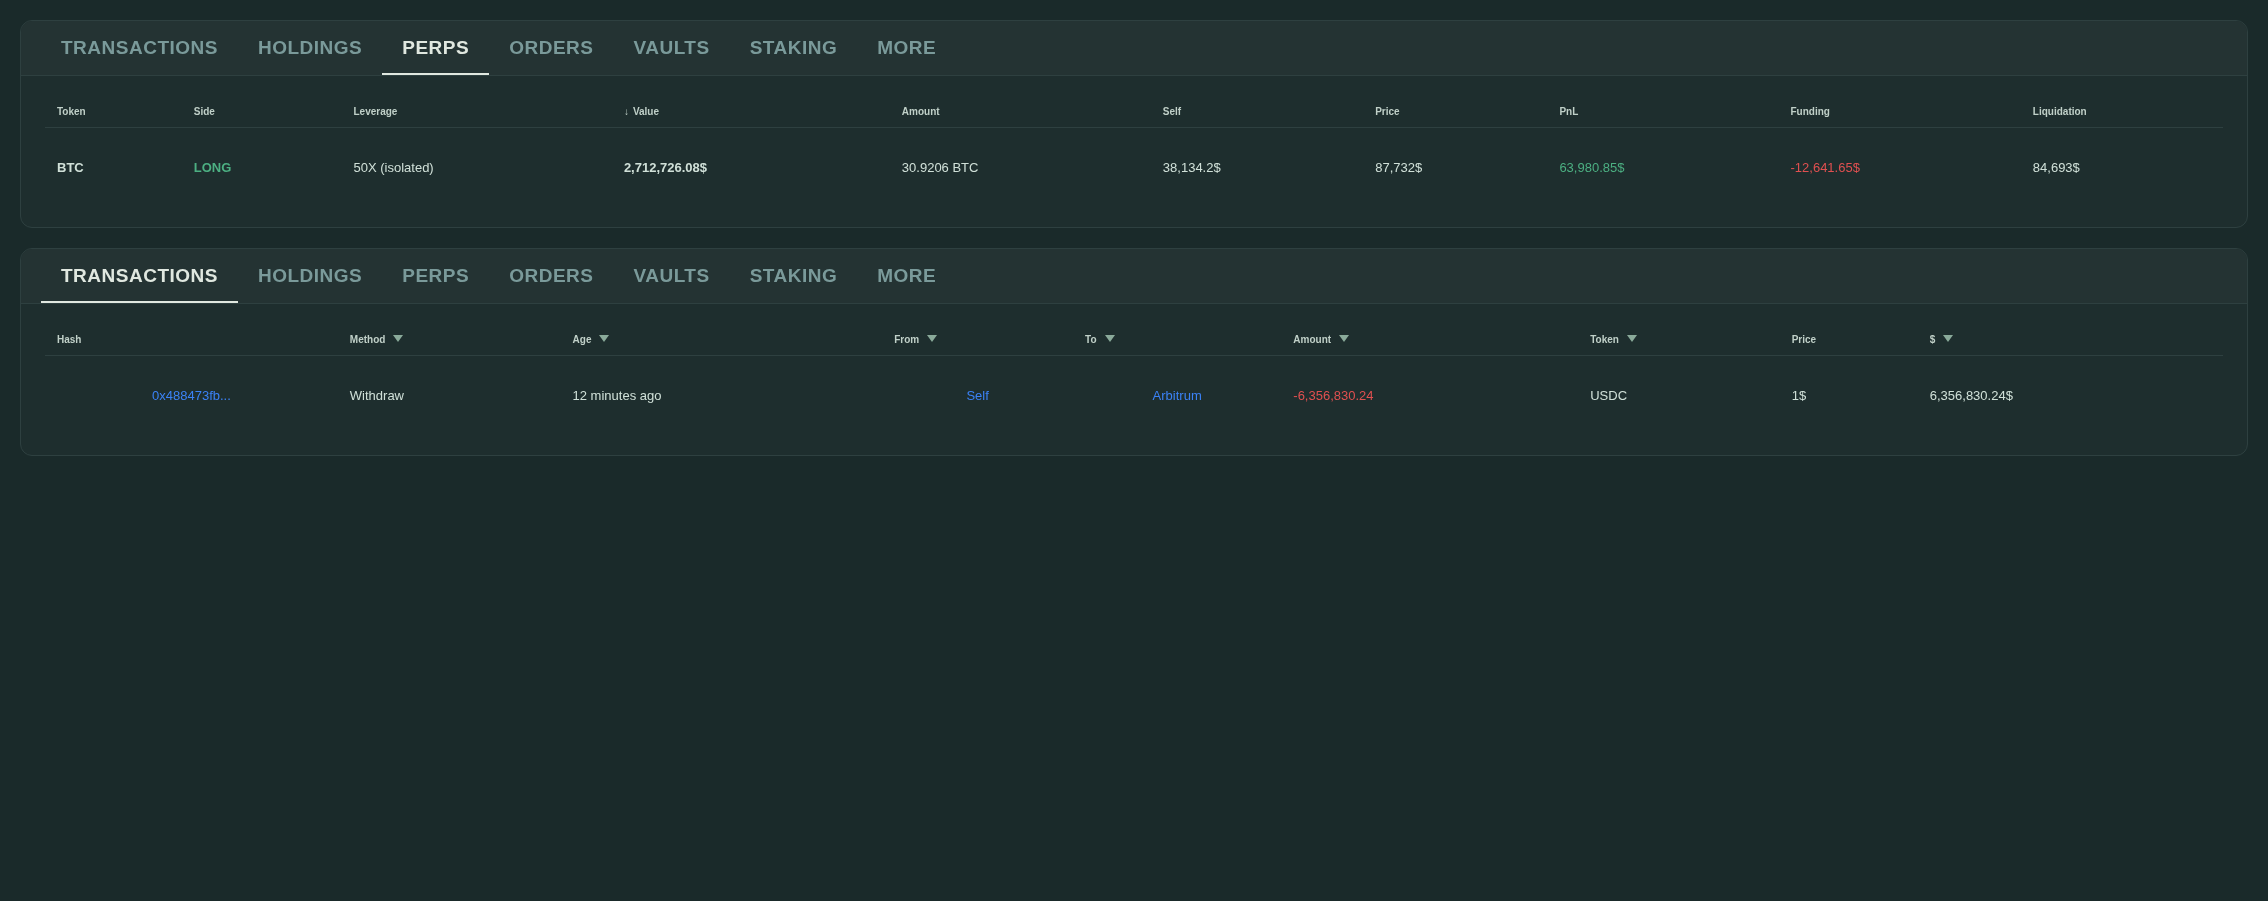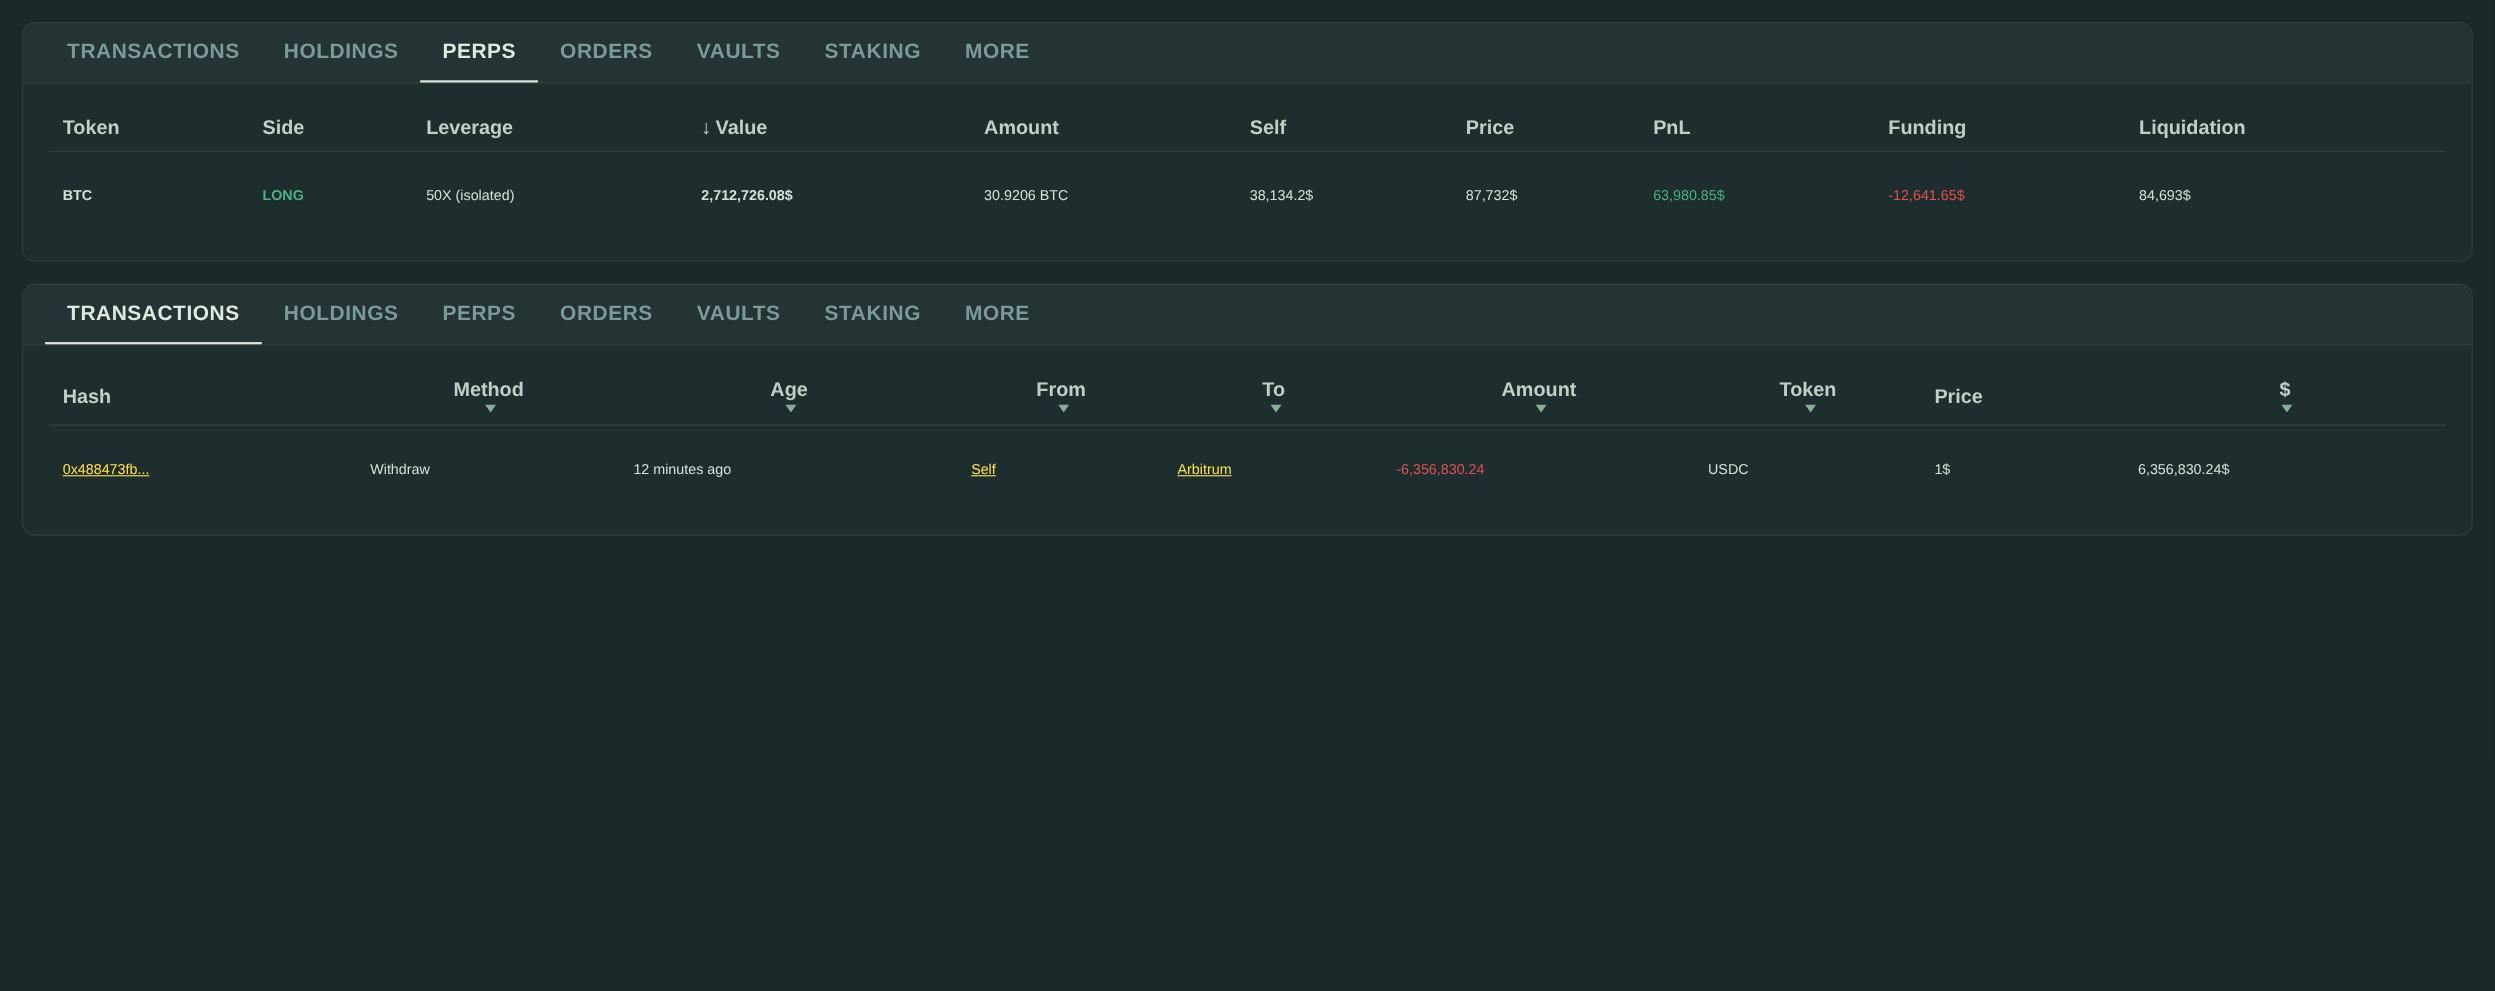--- a/index.html
+++ b/index.html
@@ -60,21 +60,21 @@
     }
 
     table {
       width: 100%;
       border-collapse: collapse;
     }
 
     th {
       text-align: left;
       padding: 10px 12px;
-      font-size: 18px;
+      font-size: 10px;
       font-weight: 600;
       color: #c0d0c8;
       border-bottom: 1px solid #2e4040;
     }
 
     td {
       padding: 32px 12px;
       font-size: 13px;
       color: #d0e0d8;
       border-bottom: 1px solid #243333;
@@ -82,23 +82,23 @@
 
     tr:last-child td {
       border-bottom: none;
     }
 
     .color-green { color: #4caf82; }
     .color-red { color: #e05050; }
     .font-bold { font-weight: 700; }
 
     .link-green {
-      color: #fde047;
-      text-decoration: underline;
+      color: #3b82f6;
       cursor: pointer;
+      text-align: center;
     }
 
     .filter-icon {
       display: inline-block;
       width: 0;
       height: 0;
       border-left: 5px solid transparent;
       border-right: 5px solid transparent;
       border-top: 7px solid #8aaa9a;
       margin-left: 4px;
@@ -109,21 +109,20 @@
 
     .sort-arrow {
       margin-right: 4px;
       color: #c0d0c8;
     }
 
     .th-with-filter {
       display: flex;
       align-items: center;
       gap: 4px;
-      flex-direction: column;
     }
   </style>
 </head>
 <body>
 
 <div class="panel">
   <div class="tab-bar">
     <div class="tab-item">TRANSACTIONS</div>
     <div class="tab-item">HOLDINGS</div>
     <div class="tab-item active">PERPS</div>

